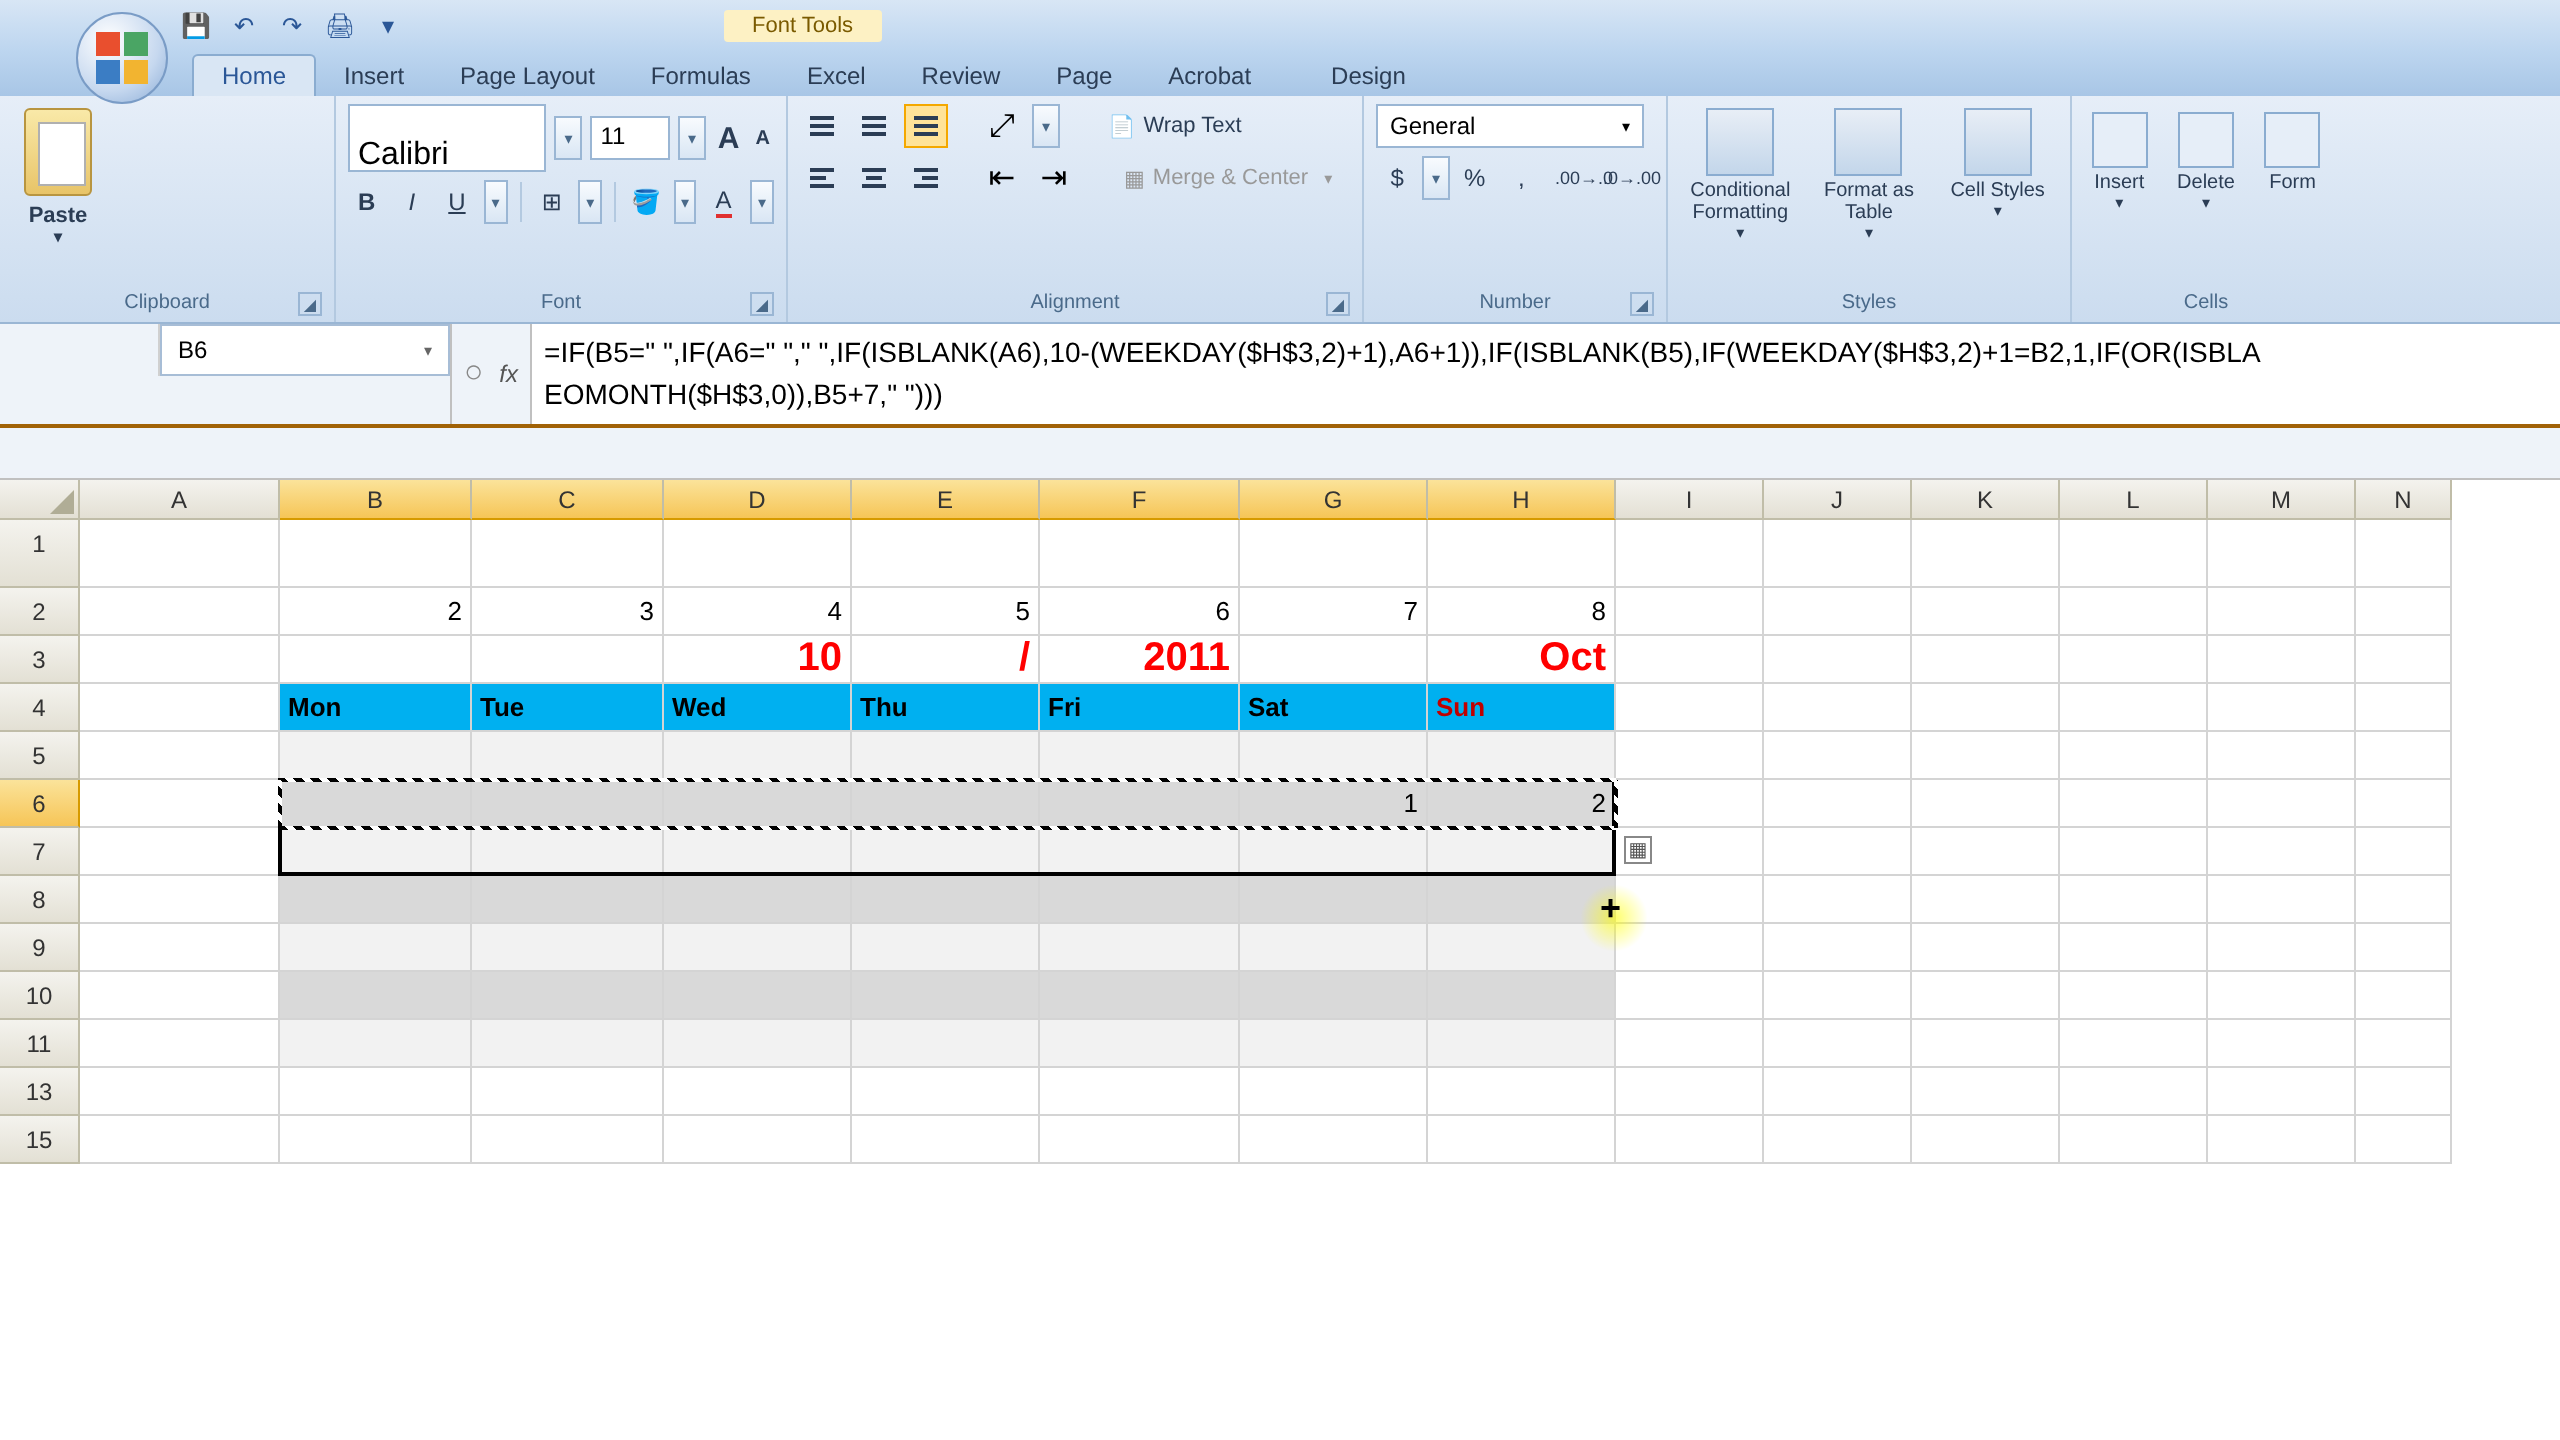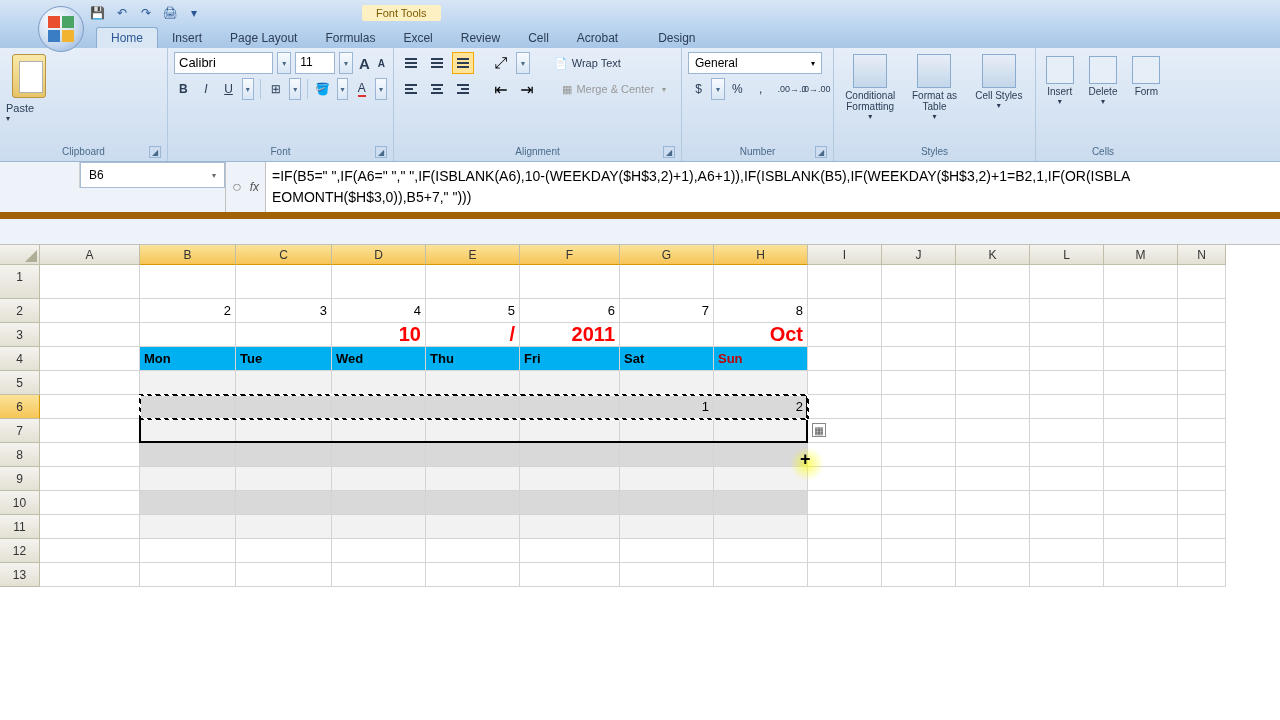--- a/index.html
+++ b/index.html
@@ -28,31 +28,31 @@
 
 
 .ribbon { height: 114px; background: linear-gradient(#e6eef8,#cbdcef); display: flex; border-bottom: 1px solid #9ab6d4; }
 .group { border-right: 1px solid #b3c9e0; padding: 4px 6px 2px; position: relative; display: flex; flex-direction: column; }
 .group-title { font-size: 10px; color: #4a6a8a; text-align: center; margin-top: auto; padding: 2px 0; position: relative; }
 .group-title .launcher { position: absolute; right: 0; bottom: 1px; width: 12px; height: 12px; border: 1px solid #9ab6d4; font-size: 8px; display: flex; align-items: center; justify-content: center; color:#4a6a8a; }
 
 
 .clipboard { width: 168px; }
 .clipboard-top { display: flex; gap: 4px; height: 82px; }
-.paste-big { width: 46px; font-size: 11px; color: #2b3d55; cursor: pointer; }
+.paste-big { width: 46px; text-align: center; font-size: 11px; color: #2b3d55; cursor: pointer; font-weight: bold; }
 .paste-icon { width: 34px; height: 44px; margin: 2px auto 4px; background: linear-gradient(#f9e9a8,#e8c468); border: 1px solid #b89540; border-radius: 3px; position: relative; }
 .paste-icon:before { content:""; position:absolute; left:6px; top:6px; width:22px; height:30px; background:#fff; border:1px solid #b0b0b0; }
 .clipboard-list { display: flex; flex-direction: column; gap: 4px; font-size: 11px; color:#2b3d55; padding-top: 2px; }
 .clipboard-list div { display: flex; align-items: center; gap: 6px; cursor: pointer; }
 .small-ico { width: 16px; height: 12px; background:#c9d8ea; border:1px solid #8aacd0; }
 
 
 .font { width: 226px; }
 .font-row1 { display: flex; gap: 4px; align-items: center; margin-bottom: 4px; }
-.font-name { width: 100px; height: 22px; border: 1px solid #9ab6d4; background: #fff; font-size: 13px; padding: 2px 4px; }
+.font-name { width: 100px; height: 22px; border: 1px solid #9ab6d4; background: #fff; font-size: 16px; padding: 16px 4px; }
 .font-size { width: 40px; height: 22px; border: 1px solid #9ab6d4; background: #fff; font-size: 12px; padding: 2px 4px; text-align:left; }
 .dropdown-btn { width: 14px; height: 22px; border:1px solid #9ab6d4; background:linear-gradient(#f8fbfe,#d9e6f4); display:flex; align-items:center; justify-content:center; font-size:8px; color:#4a6a8a; }
 .aa-big { font-size: 15px; font-weight: bold; color:#2b3d55; padding:0 2px; }
 .aa-small { font-size: 10px; font-weight: bold; color:#2b3d55; padding:0 2px; }
 .font-row2 { display: flex; gap: 4px; align-items: center; }
 .btn { width: 22px; height: 22px; border:1px solid transparent; display:flex; align-items:center; justify-content:center; font-size:12px; color:#2b3d55; cursor:pointer; }
 .underline-a { border-bottom: 2px solid #e03030; }
 .fill-bucket { position: relative; }
 
 
@@ -78,21 +78,21 @@
 .styles-big { width: 64px; text-align:center; font-size:10px; color:#2b3d55; cursor:pointer; }
 .styles-ico { width: 34px; height: 34px; margin: 2px auto 2px; background: linear-gradient(#e8eef6,#c3d6ea); border:1px solid #8aacd0; }
 
 
 .cells-grp { width: 134px; border-right: none; }
 .cells-row { display:flex; gap: 8px; height: 82px; }
 .cells-big { width: 40px; text-align:center; font-size:10px; color:#2b3d55; cursor:pointer; }
 .cells-ico { width: 28px; height: 28px; margin: 4px auto 2px; background:#e6eef8; border:1px solid #8aacd0; position:relative; }
 
 
-.formula-area { display:flex; border-bottom:7px solid #a16207; background:#eef3f9; }
+.formula-area { display:flex; border-bottom:2px solid #a16207; background:#eef3f9; }
 .namebox-wrap { width: 226px; display:flex; align-items:flex-start; border-right: 1px solid #c0c0c0; }
 .spacer-left { width: 80px; height: 26px; border-right:1px solid #d0d0d0; }
 .namebox { flex:1; height:26px; background:#fff; border:1px solid #a7bdd6; display:flex; align-items:center; padding:0 8px; font-size:12px; justify-content:space-between; }
 .fb-icons { display:flex; align-items:center; padding: 3px 6px; gap:8px; color:#888; }
 .fx { font-style: italic; font-size:12px; color:#555; }
 .formula-text { flex:1; padding: 4px 6px; font-size: 14px; line-height:1.5; background:#fff; border-left:1px solid #c0c0c0; }
 
 
 .grid-area { position: relative; }
 .col-headers { display:flex; height:20px; }
@@ -142,21 +142,21 @@
     </div>
 </div>
 
 <div class="tabs">
   <div class="tab active">Home</div>
   <div class="tab">Insert</div>
   <div class="tab">Page Layout</div>
   <div class="tab">Formulas</div>
   <div class="tab">Excel</div>
   <div class="tab">Review</div>
-  <div class="tab">Cell</div>
+  <div class="tab">Page</div>
   <div class="tab">Acrobat</div>
   <div class="tab design">Design</div>
 </div>
 
 <div class="ribbon">
 
   <div class="group clipboard">
     <div class="clipboard-top">
       <div class="paste-big">
         <div class="paste-icon"></div>
@@ -541,38 +541,38 @@
         <div class="cell shade2" style="width: 94px;"></div>
         <div class="cell shade2" style="width: 94px;"></div>
         <div class="cell" style="width: 74px;"></div>
         <div class="cell" style="width: 74px;"></div>
         <div class="cell" style="width: 74px;"></div>
         <div class="cell" style="width: 74px;"></div>
         <div class="cell" style="width: 74px;"></div>
         <div class="cell" style="width: 48px;"></div>
       </div>
       <div class="row">
-        <div class="rowh">12</div>
-        <div class="cell" style="width: 100px;"></div>
-        <div class="cell" style="width: 96px;"></div>
-        <div class="cell" style="width: 96px;"></div>
-        <div class="cell" style="width: 94px;"></div>
-        <div class="cell" style="width: 94px;"></div>
-        <div class="cell" style="width: 100px;"></div>
-        <div class="cell" style="width: 94px;"></div>
-        <div class="cell" style="width: 94px;"></div>
-        <div class="cell" style="width: 74px;"></div>
-        <div class="cell" style="width: 74px;"></div>
-        <div class="cell" style="width: 74px;"></div>
-        <div class="cell" style="width: 74px;"></div>
-        <div class="cell" style="width: 74px;"></div>
-        <div class="cell" style="width: 48px;"></div>
-      </div>
-      <div class="row">
         <div class="rowh">13</div>
+        <div class="cell" style="width: 100px;"></div>
+        <div class="cell" style="width: 96px;"></div>
+        <div class="cell" style="width: 96px;"></div>
+        <div class="cell" style="width: 94px;"></div>
+        <div class="cell" style="width: 94px;"></div>
+        <div class="cell" style="width: 100px;"></div>
+        <div class="cell" style="width: 94px;"></div>
+        <div class="cell" style="width: 94px;"></div>
+        <div class="cell" style="width: 74px;"></div>
+        <div class="cell" style="width: 74px;"></div>
+        <div class="cell" style="width: 74px;"></div>
+        <div class="cell" style="width: 74px;"></div>
+        <div class="cell" style="width: 74px;"></div>
+        <div class="cell" style="width: 48px;"></div>
+      </div>
+      <div class="row">
+        <div class="rowh">15</div>
         <div class="cell" style="width: 100px;"></div>
         <div class="cell" style="width: 96px;"></div>
         <div class="cell" style="width: 96px;"></div>
         <div class="cell" style="width: 94px;"></div>
         <div class="cell" style="width: 94px;"></div>
         <div class="cell" style="width: 100px;"></div>
         <div class="cell" style="width: 94px;"></div>
         <div class="cell" style="width: 94px;"></div>
         <div class="cell" style="width: 74px;"></div>
         <div class="cell" style="width: 74px;"></div>

